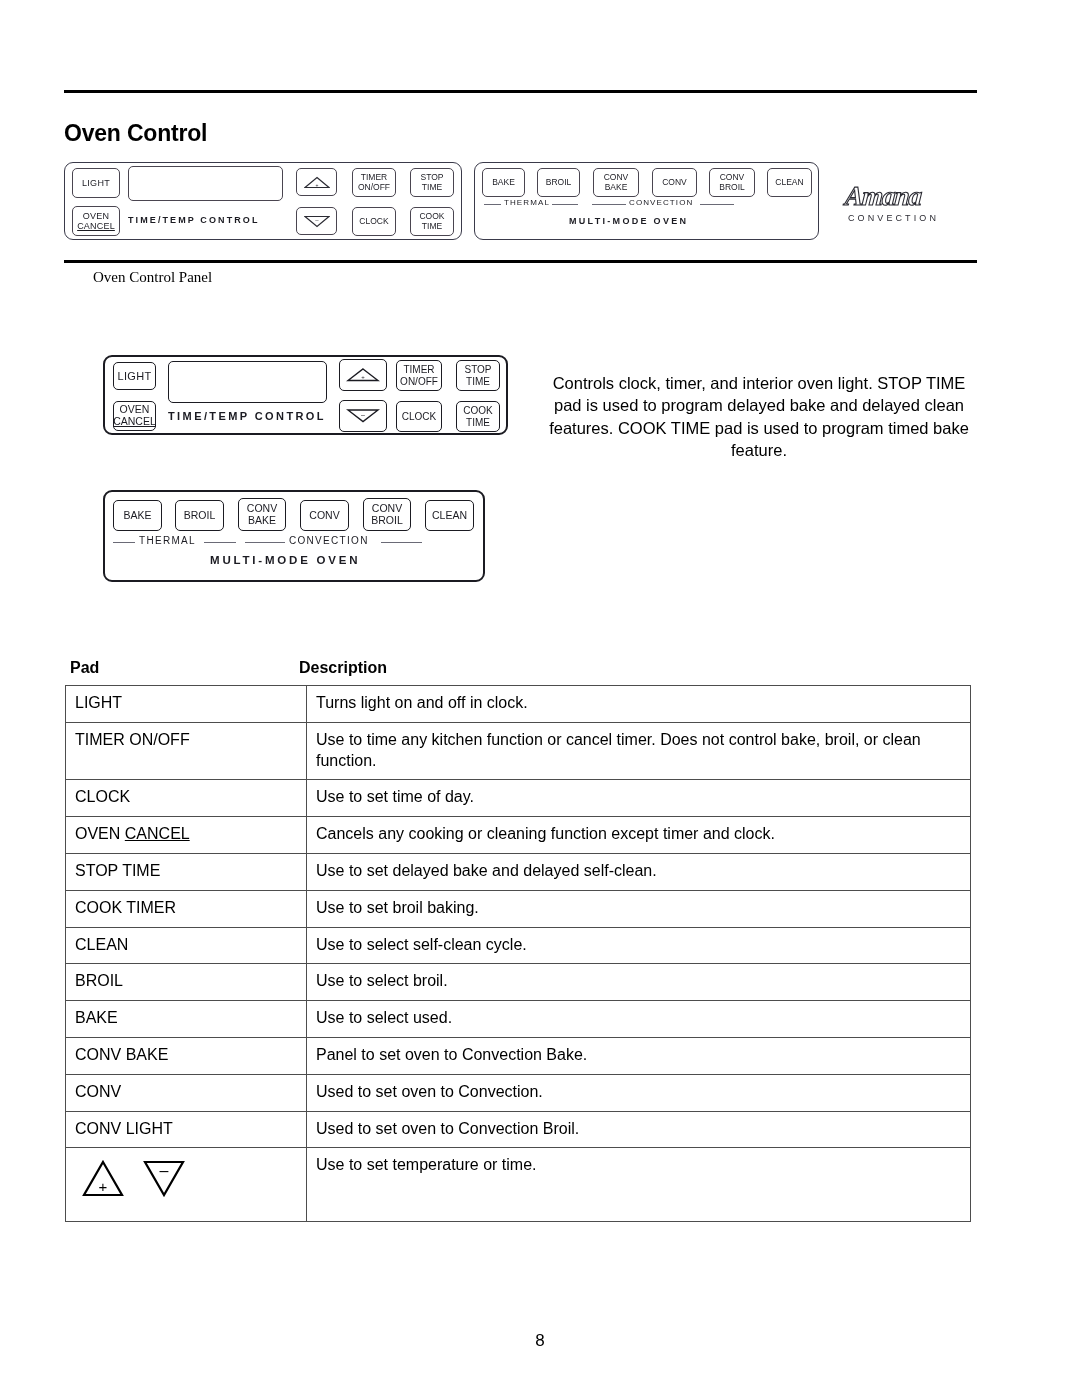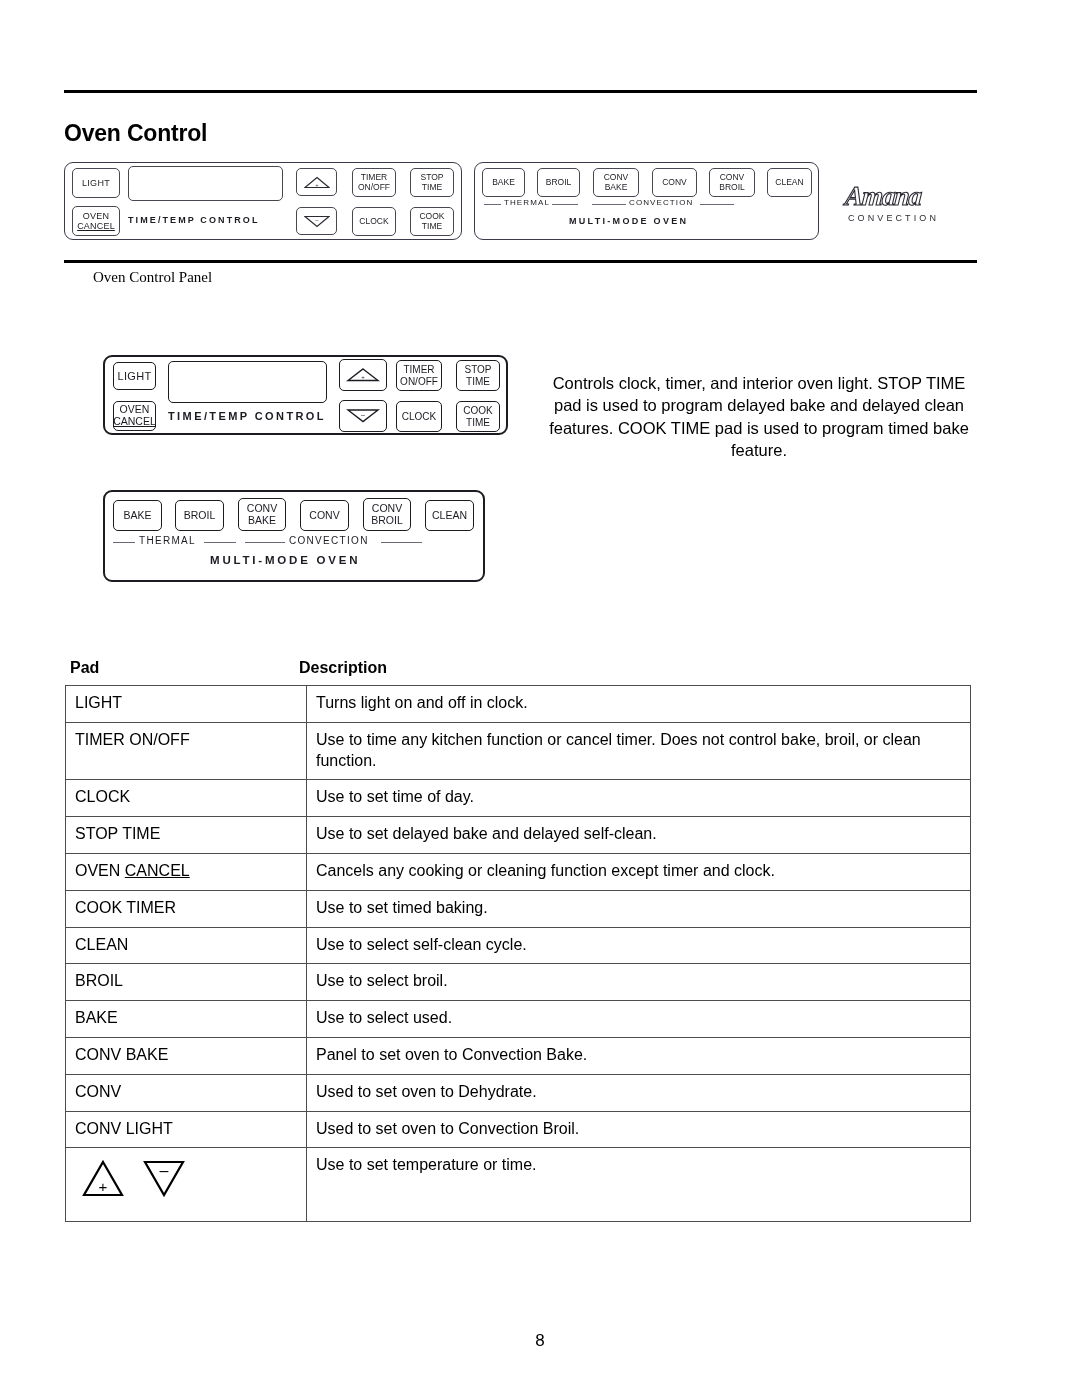--- a/index.html
+++ b/index.html
@@ -366,50 +366,50 @@
       </tr>
       <tr>
         <td class="col-pad">TIMER ON/OFF</td>
         <td>Use to time any kitchen function or cancel timer. Does not control bake, broil, or clean function.</td>
       </tr>
       <tr>
         <td class="col-pad">CLOCK</td>
         <td>Use to set time of day.</td>
       </tr>
       <tr>
+        <td class="col-pad"><span>OVEN </span><span class="u">CANCEL</span></td>
+        <td>Cancels any cooking or cleaning function except timer and clock.</td>
+      </tr>
+      <tr>
         <td class="col-pad">STOP TIME</td>
         <td>Use to set delayed bake and delayed self-clean.</td>
       </tr>
       <tr>
-        <td class="col-pad"><span>OVEN </span><span class="u">CANCEL</span></td>
-        <td>Cancels any cooking or cleaning function except timer and clock.</td>
-      </tr>
-      <tr>
         <td class="col-pad">COOK TIMER</td>
-        <td>Use to set timed baking.</td>
+        <td>Use to set broil baking.</td>
       </tr>
       <tr>
         <td class="col-pad">CLEAN</td>
         <td>Use to select self-clean cycle.</td>
       </tr>
       <tr>
         <td class="col-pad">BROIL</td>
         <td>Use to select broil.</td>
       </tr>
       <tr>
         <td class="col-pad">BAKE</td>
         <td>Use to select used.</td>
       </tr>
       <tr>
         <td class="col-pad">CONV BAKE</td>
         <td>Panel to set oven to Convection Bake.</td>
       </tr>
       <tr>
         <td class="col-pad">CONV</td>
-        <td>Used to set oven to Dehydrate.</td>
+        <td>Used to set oven to Convection.</td>
       </tr>
       <tr>
         <td class="col-pad">CONV LIGHT</td>
         <td>Used to set oven to Convection Broil.</td>
       </tr>
       <tr class="arrow-row">
         <td class="col-pad">
           <div class="arrow-cell-icons">
             <span>
               <svg width="44" height="40" viewBox="0 0 44 40">

